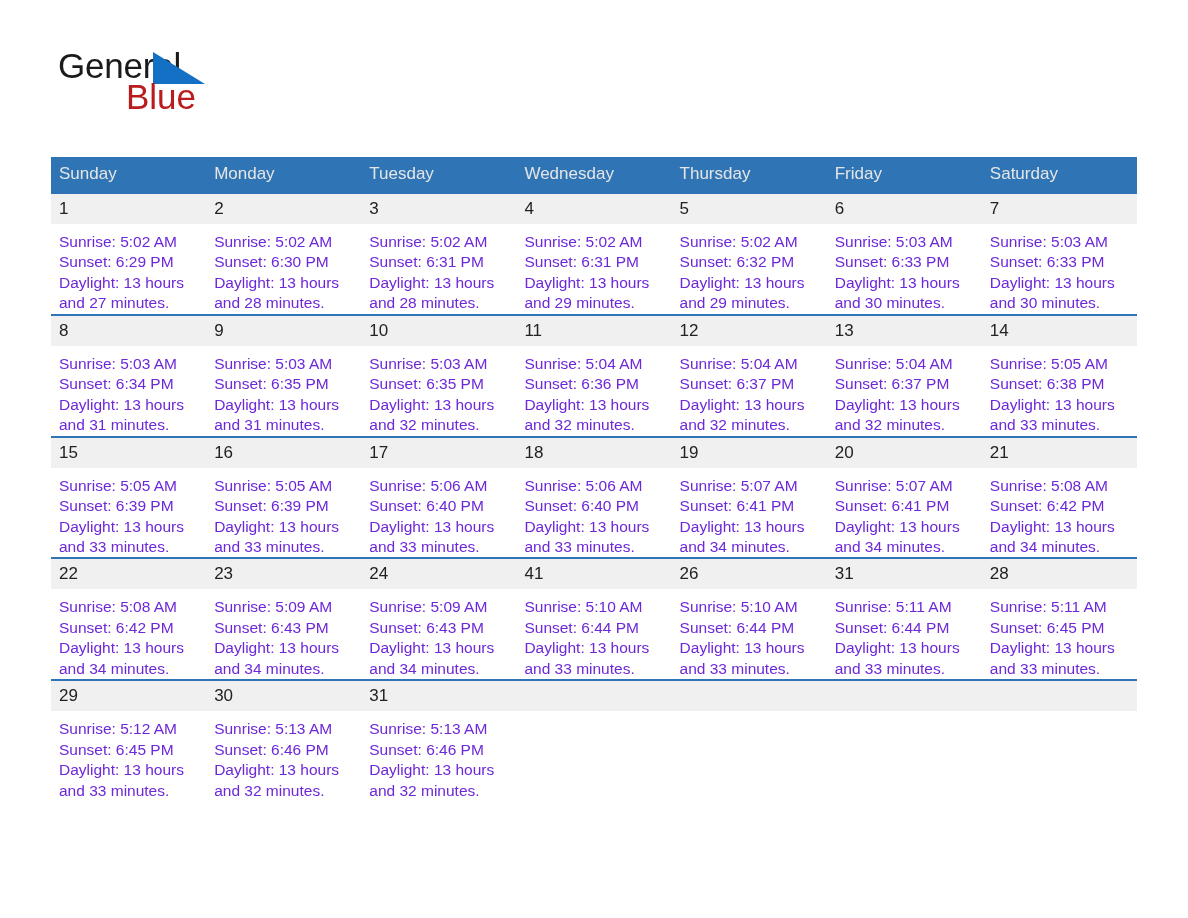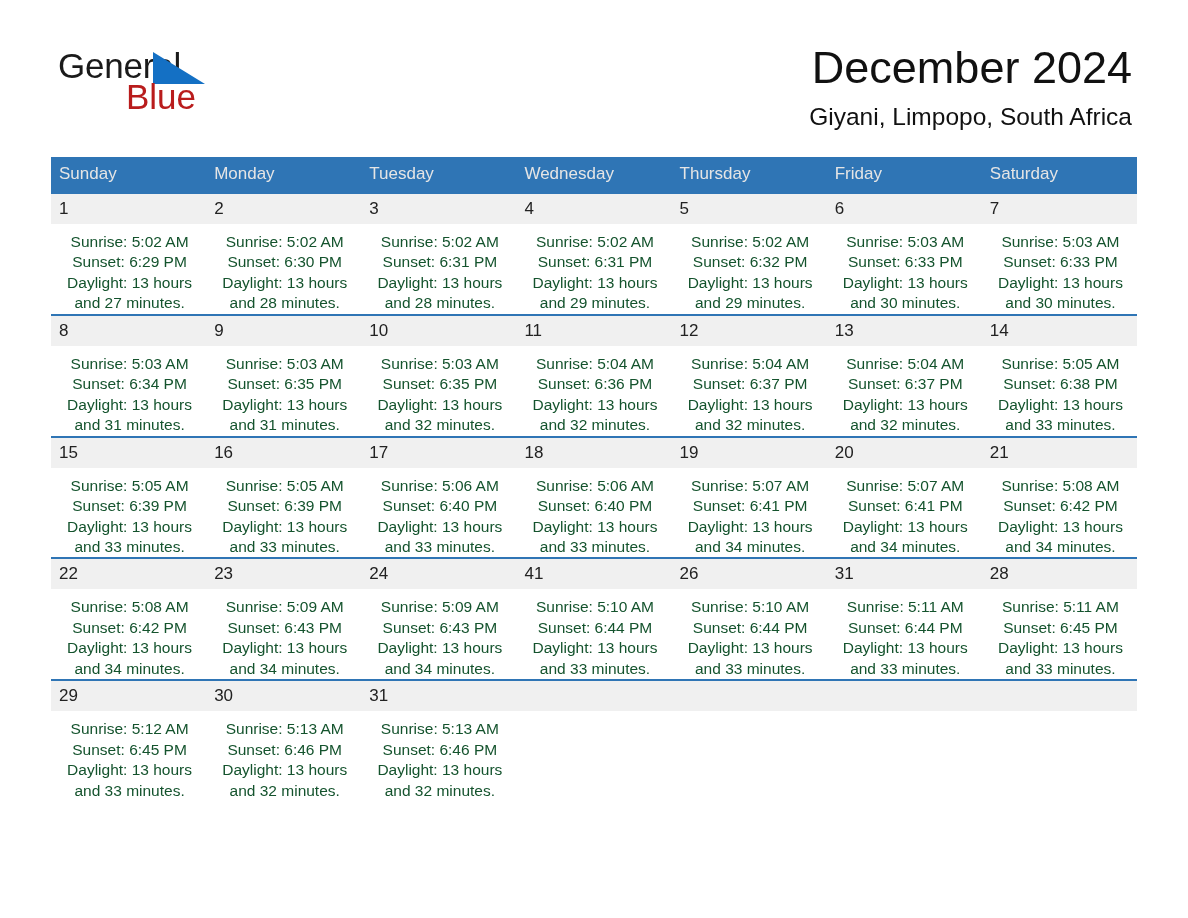--- a/index.html
+++ b/index.html
@@ -111,22 +111,21 @@
     padding: 5px 0 5px 8px;
     height: 20px;
     box-sizing: content-box;
     line-height: 1.18;
   }
   .daynum.empty { color: transparent; }
   .cell-info {
     padding: 8px 6px 0 8px;
     font-size: 15.5px;
     line-height: 1.32;
-    color: #14532d;
-    text-align: center;
+    color: #6d28d9;
   }
   .cell-info div { white-space: nowrap; }
   .cell-info .daylight { white-space: normal; }
 </style>
 </head>
 <body>
 
 <div class="page">
 
   <div class="top-bar">
@@ -134,24 +133,20 @@
     <div class="logo">
       <span class="logo-general">General</span>
       <span class="logo-tri">
         <svg width="52" height="32" viewBox="0 0 52 32" aria-hidden="true">
           <polygon points="0,0 52,32 0,32" fill="#1470c4"></polygon>
         </svg>
       </span>
       <span class="logo-blue">Blue</span>
     </div>
 
-    <div class="title-block">
-      <div class="month-title">December 2024</div>
-      <div class="location">Giyani, Limpopo, South Africa</div>
-    </div>
 
   </div>
 
   <table class="calendar">
     <thead>
       <tr id="weekday-header">
           <th>Sunday</th>
           <th>Monday</th>
           <th>Tuesday</th>
           <th>Wednesday</th>

